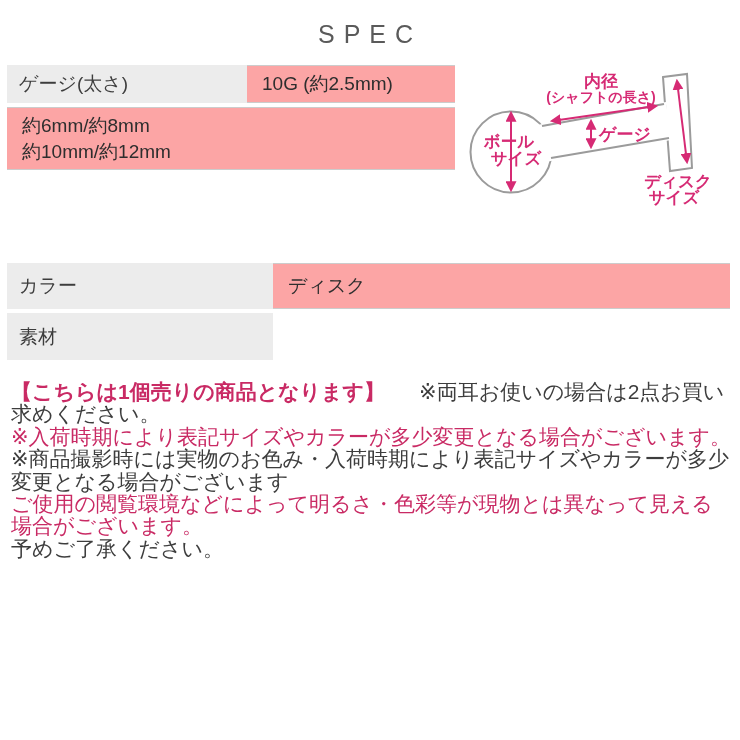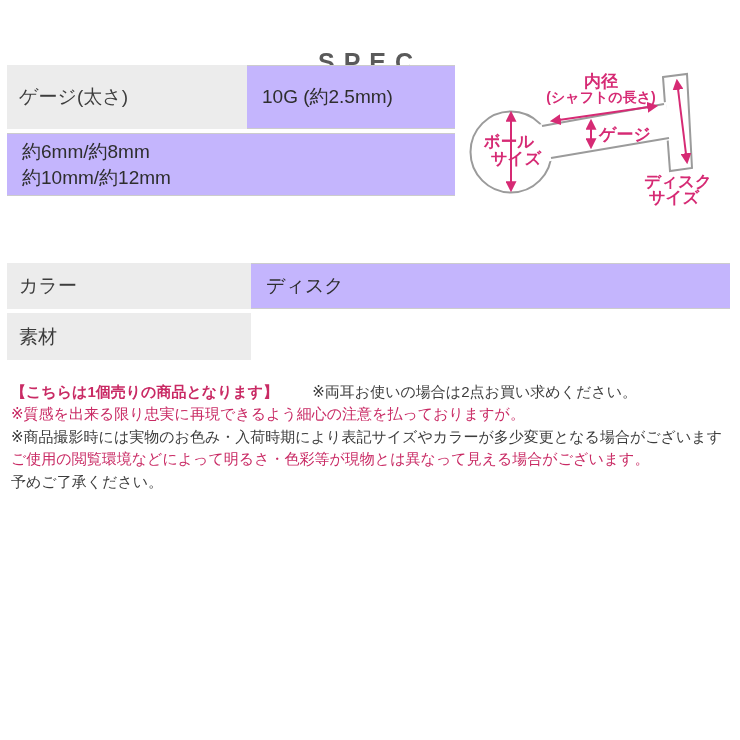--- a/index.html
+++ b/index.html
@@ -13,56 +13,56 @@
   }
   html,body{margin:0;padding:0;}
   body{
     width:740px;height:740px;position:relative;background:#ffffff;
     font-family:"Liberation Sans","DejaVu Sans",sans-serif;
     overflow:hidden;
   }
   .page-title{
     position:absolute;top:20px;left:0;width:740px;
     text-align:center;font-size:25px;letter-spacing:9px;
-    color:var(--title-gray);font-weight:700;margin-top:28px;
+    color:var(--title-gray);font-weight:400;
   }
   
   .spec-table{position:absolute;left:7px;top:65px;width:448px;}
   .detail-table{position:absolute;left:7px;top:263px;width:723px;}
   .trow{display:flex;margin-bottom:4px;}
   .lcell{
     background:var(--cell-bg);display:flex;align-items:center;
     padding-left:12px;box-sizing:border-box;
     color:var(--text-dark);font-size:19px;flex:0 0 auto;
   }
   .spec-table .lcell{width:240px;}
-  .detail-table .lcell{width:244px;}
+  .detail-table .lcell{width:266px;}
   .vcell{
     flex:1;box-sizing:border-box;
     border-top:1px solid var(--line-gray);border-bottom:1px solid var(--line-gray);
     display:flex;flex-direction:column;justify-content:center;
-    padding-left:15px;font-size:19px;color:#2e2e2e;background:#c4b5fd;
+    padding-left:15px;font-size:19px;color:#2e2e2e;background:#fca5a5;
   }
-  .h52{height:64px;} .h63{height:63px;} .h46{height:46px;} .h47{height:47px;text-align:center;}
+  .h52{height:38px;} .h63{height:63px;} .h46{height:46px;} .h47{height:47px;text-align:center;}
   .vline{line-height:26px;}
   
   .diagram-svg{position:absolute;left:440px;top:50px;width:300px;height:170px;}
   .d-outline{fill:#ffffff;stroke:var(--diagram-gray);stroke-width:2;}
   .d-cover{fill:#ffffff;stroke:none;}
   .d-edge{stroke:var(--diagram-gray);stroke-width:2;fill:none;}
   .d-arrow{stroke:var(--accent-pink);stroke-width:2;fill:none;}
   .d-ah{fill:var(--accent-pink);}
   .d-label{
     font-family:"Liberation Sans","DejaVu Sans",sans-serif;
     font-weight:700;fill:var(--accent-pink);
   }
   
   .notes{
     position:absolute;left:11px;top:381px;width:722px;
-    font-size:15px;line-height:22.4px;color:var(--text-dark);
+    font-size:21px;line-height:22.4px;color:var(--text-dark);
   }
   .notes p{margin:0;}
   .np{color:var(--note-pink);}
   .nb{font-weight:700;}
   .gap{margin-left:34px;}
 </style>
 </head>
 <body>
 
 <div class="page-title">SPEC</div>
@@ -112,17 +112,17 @@
     <div class="lcell h46">カラー</div>
     <div class="vcell h46">ディスク</div>
   </div>
   <div class="trow">
     <div class="lcell h47">素材</div>
   </div>
 </div>
 
 <div class="notes">
   <p><span class="np nb">【こちらは1個売りの商品となります】</span><span class="gap">※両耳お使いの場合は2点お買い求めください。</span></p>
-  <p class="np">※質感を出来る限り忠実に再現できるよう細心の注意を払っておりますが。</p>
+  <p class="np">※入荷時期により表記サイズやカラーが多少変更となる場合がございます。</p>
   <p>※商品撮影時には実物のお色み・入荷時期により表記サイズやカラーが多少変更となる場合がございます</p>
   <p class="np">ご使用の閲覧環境などによって明るさ・色彩等が現物とは異なって見える場合がございます。</p>
   <p>予めご了承ください。</p>
 </div>
 
 </body></html>

